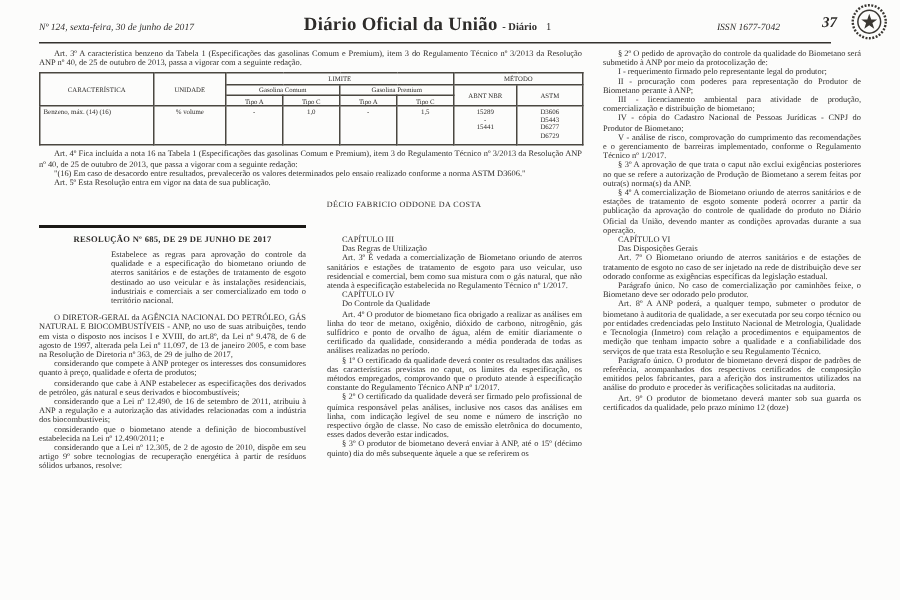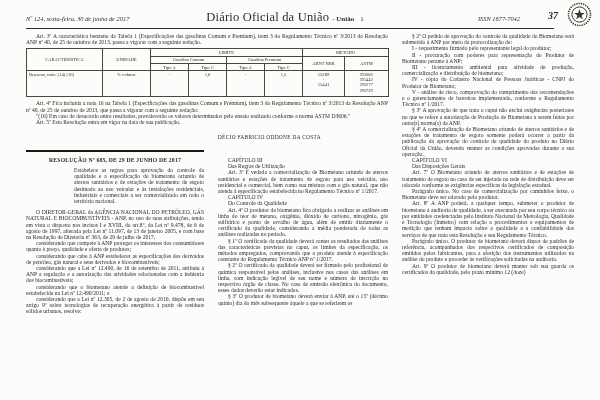--- a/index.html
+++ b/index.html
@@ -1,21 +1,21 @@
 <!DOCTYPE html>
 <html><head>
 <meta charset="utf-8">
 <style>
   html,body{margin:0;padding:0;background:#ddd;}
   .page{position:relative;width:600px;height:400px;background:#fcfcfb;overflow:hidden;
         font-family:"Liberation Serif","DejaVu Serif",serif;color:#2e2c2a;}
   
   .edition{position:absolute;left:26px;top:15px;font-size:6.4px;font-style:italic;white-space:nowrap;}
   .masthead{position:absolute;left:0;right:30px;top:7px;text-align:center;white-space:nowrap;}
-  .title{font-size:12.5px;font-weight:normal;letter-spacing:.2px;}
+  .title{font-size:12.5px;font-weight:bold;letter-spacing:.2px;}
   .section{font-size:7px;font-weight:bold;margin-left:3px;}
   .section-num{font-size:7px;margin-left:6px;}
   .issn{position:absolute;right:80px;top:15px;font-size:6.4px;font-style:italic;white-space:nowrap;}
   .pagenum{position:absolute;right:42px;top:10px;font-size:10px;font-weight:bold;font-style:italic;}
   .logo{position:absolute;right:8px;top:2px;width:25px;height:25px;}
   .header-rule{position:absolute;left:26px;right:46px;top:28px;height:1px;background:#34312e;}
   
   .para{margin:0;text-indent:10px;text-align:justify;font-size:5.6px;line-height:6.2px;}
   
   .top-article{position:absolute;left:26px;top:33px;width:362px;}
@@ -35,21 +35,21 @@
   .res-heading{font-size:5.7px;font-weight:bold;text-align:center;letter-spacing:.2px;margin-bottom:4px;white-space:nowrap;}
   .ementa{margin:0 0 5px 48px;text-align:justify;font-size:5.6px;line-height:6.2px;}
 </style>
 </head>
 <body>
 
 <div class="page">
 
   <span class="edition">Nº 124, sexta-feira, 30 de junho de 2017</span>
   <div class="masthead">
-    <span class="title">Diário Oficial da União</span><span class="section">- União</span><span class="section-num">1</span>
+    <span class="title">Diário Oficial da União</span><span class="section">- Diário</span><span class="section-num">1</span>
   </div>
   <span class="issn">ISSN 1677-7042</span>
   <span class="pagenum">37</span>
   <svg class="logo" viewBox="0 0 25 25">
     <circle cx="12.5" cy="12.5" r="11" fill="none" stroke="#3a3732" stroke-width="1.6" stroke-dasharray="1.3 1"></circle>
     <circle cx="12.5" cy="12.5" r="7.6" fill="none" stroke="#3a3732" stroke-width="1"></circle>
     <path d="M12.5 7.2 L13.8 11 L17.8 11 L14.6 13.4 L15.8 17.2 L12.5 14.9 L9.2 17.2 L10.4 13.4 L7.2 11 L11.2 11 Z" fill="#3a3732"></path>
   </svg>
   <div class="header-rule"></div>
 

